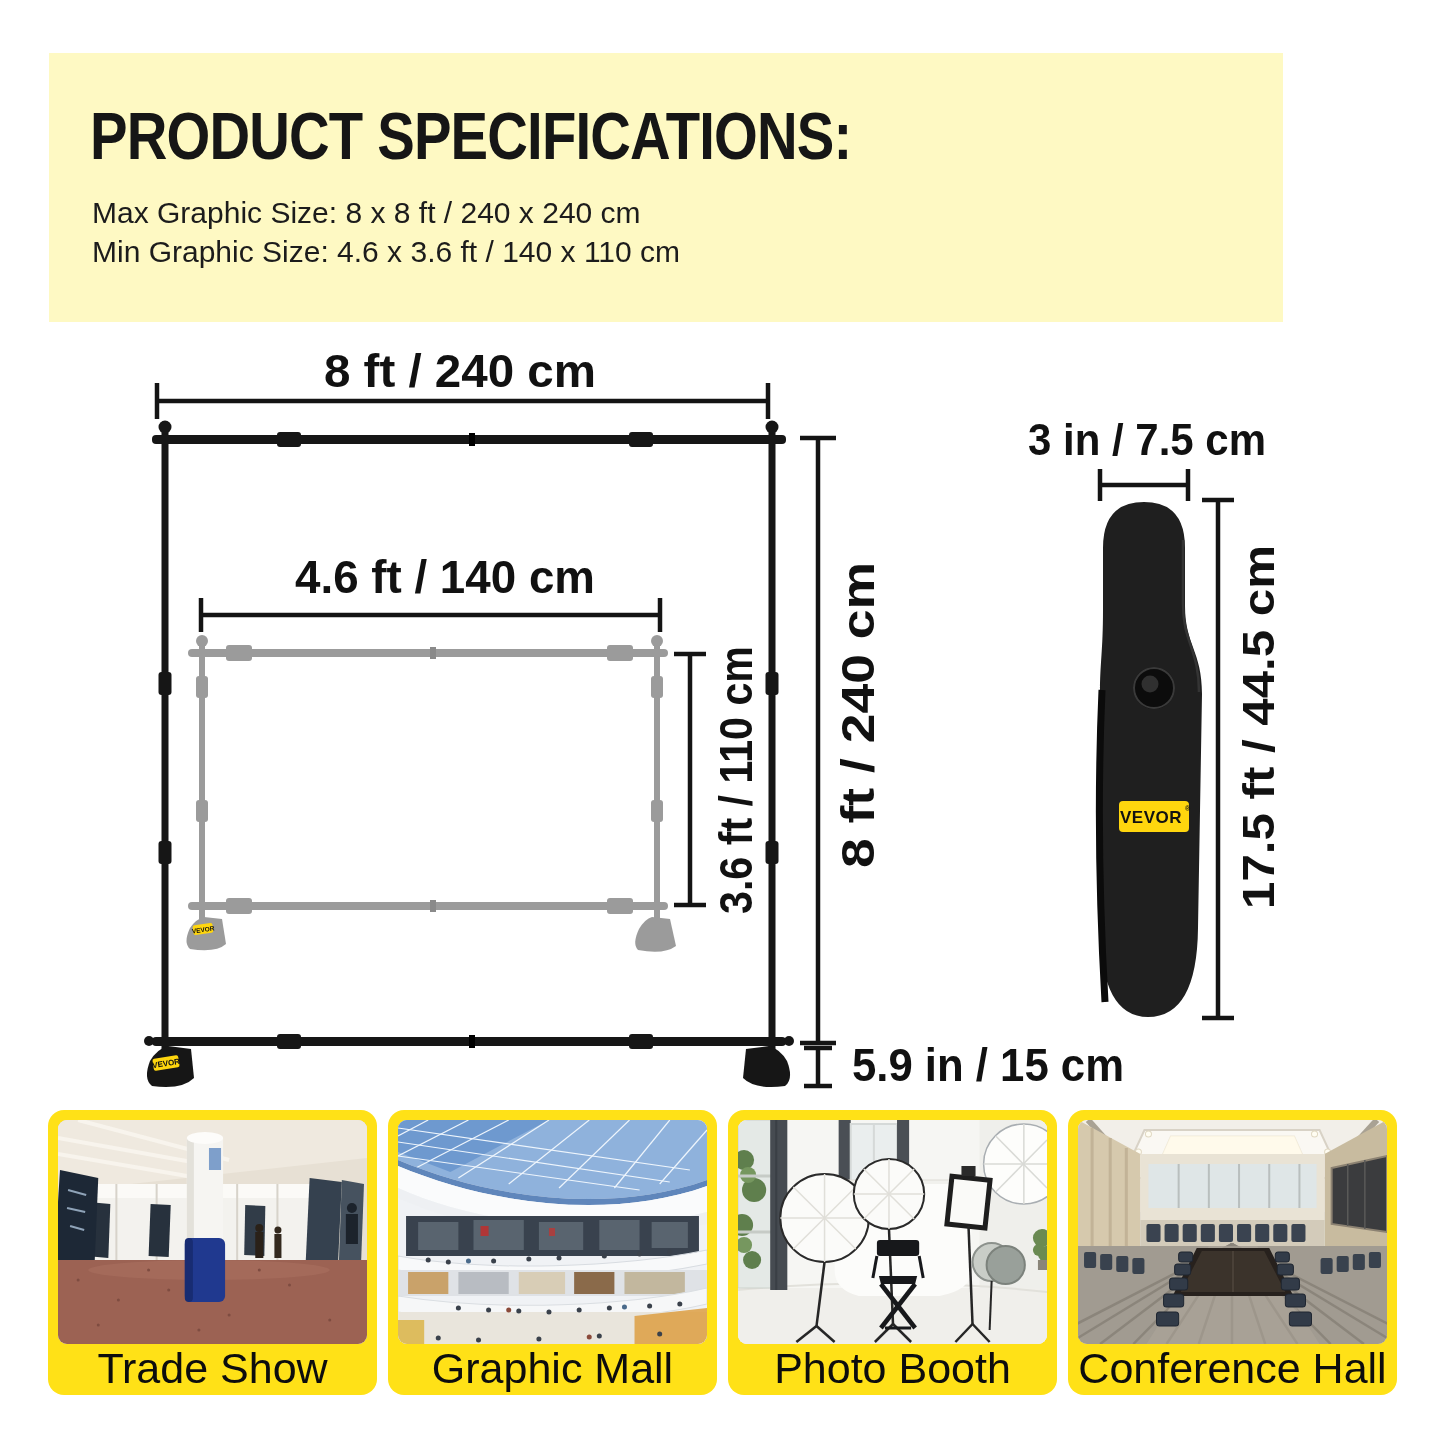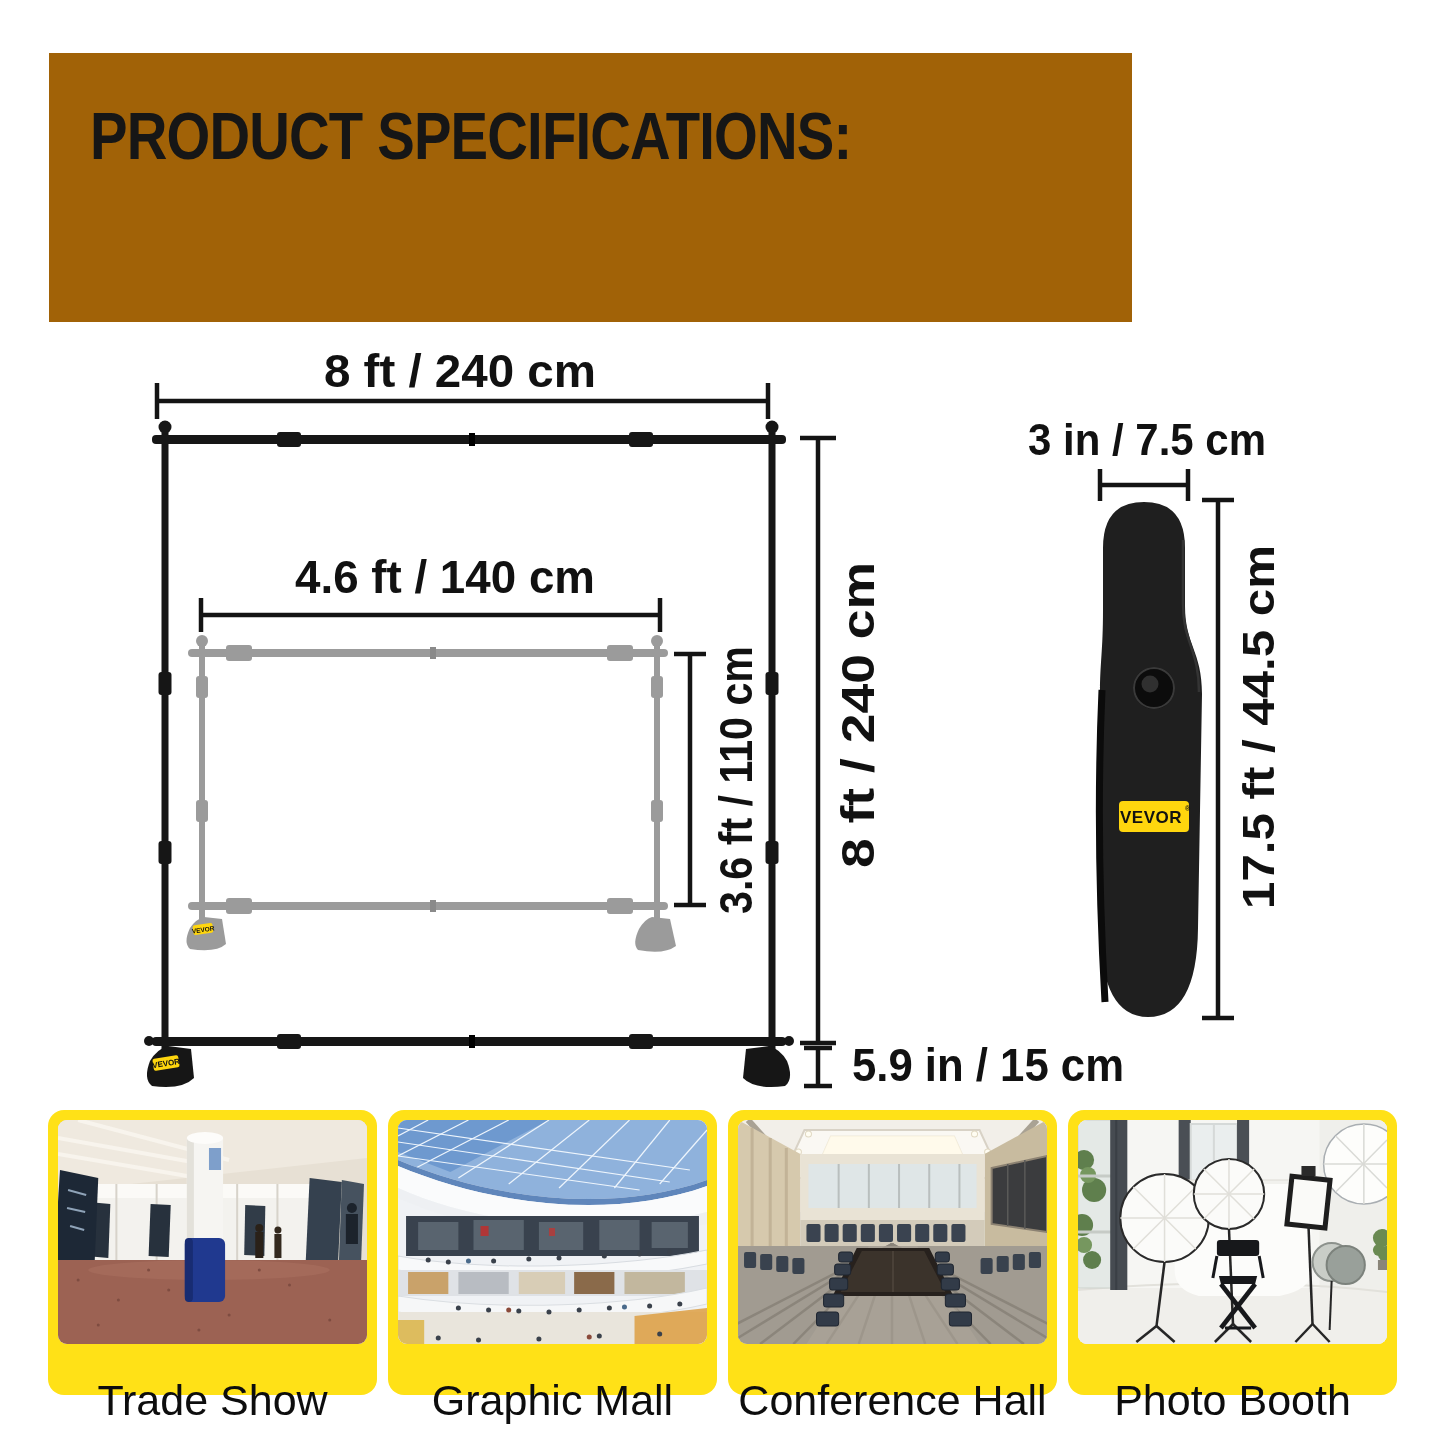--- a/index.html
+++ b/index.html
@@ -1,44 +1,48 @@
 <!DOCTYPE html>
 <html><head>
 <meta charset="utf-8">
 <style>
   html,body{margin:0;padding:0;background:#fff;}
   .page{position:relative;width:1445px;height:1445px;background:#ffffff;overflow:hidden;
         font-family:"Liberation Sans",sans-serif;}
   
-  .banner{position:absolute;left:49px;top:53px;width:1083px;height:269px;background:#a16207;}
+  .banner{position:absolute;left:49px;top:53px;width:1234px;height:269px;background:#fef9c3;}
   .banner-title{position:absolute;left:41px;top:44px;font-size:67px;font-weight:bold;
     letter-spacing:-1px;color:#161616;transform:scaleX(.84);transform-origin:left top;white-space:nowrap;}
   .banner-specs{position:absolute;left:43px;top:140px;font-size:30px;line-height:39px;color:#1c1c1c;}
   .banner-logo{position:absolute;right:36px;top:28px;color:#121212;
     font-family:"DejaVu Serif",serif;font-weight:bold;font-size:103px;letter-spacing:2px;line-height:1;}
   .banner-logo .reg{font-size:30px;font-weight:bold;vertical-align:58px;letter-spacing:0;
     font-family:"DejaVu Sans",sans-serif;}
   
   .diagram{position:absolute;left:0;top:0;width:1445px;height:1445px;}
   .dimtext{font-family:"Liberation Sans",sans-serif;font-weight:bold;fill:#111;}
   
   .gallery{position:absolute;left:48px;top:1110px;width:1349px;height:285px;display:flex;gap:11px;}
   .card{flex:1;background:#FFE117;border-radius:16px;padding:10px 10px 0 10px;box-sizing:border-box;}
   .photo{height:224px;border-radius:9px;overflow:hidden;position:relative;background:#ddd;}
   .photo svg{display:block;width:100%;height:100%;}
   .card-label{height:49px;display:flex;align-items:center;justify-content:center;
-    font-size:43px;color:#0d0d0d;letter-spacing:0;margin-top:32px;}
+    font-size:43px;color:#0d0d0d;letter-spacing:0;}
 </style>
 </head>
 <body>
 
 <div class="page">
 
   <div class="banner">
     <div class="banner-title">PRODUCT SPECIFICATIONS:</div>
+    <div class="banner-specs">
+      <div>Max Graphic Size: 8 x 8 ft / 240 x 240 cm</div>
+      <div>Min Graphic Size: 4.6 x 3.6 ft / 140 x 110 cm</div>
+    </div>
   </div>
 
   <svg class="diagram" viewBox="0 0 1445 1445">
 
     <g fill="#9B9B9B">
       <rect x="188" y="649" width="480" height="8" rx="4"></rect>
       <rect x="188" y="902" width="480" height="8" rx="4"></rect>
       <rect x="199" y="641" width="6" height="278"></rect>
       <rect x="654" y="641" width="6" height="278"></rect>
       <circle cx="202" cy="641" r="6"></circle>
@@ -279,20 +283,115 @@
               <circle cx="225" cy="187" r="2.5"></circle>
             </g>
         </svg>
       </div>
       <div class="card-label">Graphic Mall</div>
     </div>
 
     <div class="card">
       <div class="photo">
         <svg viewBox="0 0 307 224" preserveAspectRatio="none">
+          <rect x="0" y="0" width="307" height="224" fill="#f6f6f3"></rect>
+          <rect x="240" y="0" width="67" height="180" fill="#efefeb"></rect>
+          <rect x="0" y="168" width="307" height="56" fill="#f0efeb"></rect>
+          <path d="M0,170 C100,160 220,162 307,172" stroke="#e2e1db" stroke-width="2" fill="none"></path>
+          <rect x="0" y="0" width="34" height="168" fill="#e4e9e6" stroke="#cdd2cd"></rect>
+          <g fill="#5f7f4d">
+            <circle cx="6" cy="40" r="10"></circle>
+              <circle cx="16" cy="70" r="12"></circle>
+              <circle cx="4" cy="105" r="11"></circle>
+            <circle cx="14" cy="140" r="9"></circle>
+          </g>
+          <g fill="#76975f">
+              <circle cx="10" cy="55" r="8"></circle>
+              <circle cx="6" cy="125" r="8"></circle>
+            </g>
+          <g stroke="#c6cbc6" stroke-width="3">
+              <line x1="0" y1="56" x2="34" y2="56"></line>
+              <line x1="0" y1="112" x2="34" y2="112"></line>
+            </g>
+          <rect x="32" y="0" width="17" height="170" fill="#464b51"></rect>
+          <line x1="38" y1="0" x2="38" y2="170" stroke="#3a3f45" stroke-width="2"></line>
+          <rect x="100" y="0" width="12" height="78" fill="#4a4f55"></rect>
+          <rect x="112" y="4" width="46" height="62" fill="#eaeeee" stroke="#d5d9d8" stroke-width="2"></rect>
+          <line x1="135" y1="4" x2="135" y2="66" stroke="#d5d9d8" stroke-width="2"></line>
+          <rect x="158" y="0" width="12" height="74" fill="#4a4f55"></rect>
+          <rect x="92" y="60" width="146" height="7" rx="3" fill="#f1f1ed" stroke="#dddcd6"></rect>
+          <path d="M 96,64 L 232,64 L 232,150 Q 232,170 200,176 L 120,176 Q 96,170 96,150 Z" fill="#fcfcfa"></path>
+          <g>
+            <circle cx="86" cy="98" r="44" fill="#fbfbf9" stroke="#2a2a2a" stroke-width="2"></circle>
+            <g stroke="#e0dfd9" stroke-width="1.5">
+              <line x1="86" y1="54" x2="86" y2="142"></line>
+                <line x1="42" y1="98" x2="130" y2="98"></line>
+              <line x1="55" y1="67" x2="117" y2="129"></line>
+                <line x1="117" y1="67" x2="55" y2="129"></line>
+            </g>
+            <circle cx="150" cy="74" r="35" fill="#fbfbf9" stroke="#2a2a2a" stroke-width="2"></circle>
+            <g stroke="#e0dfd9" stroke-width="1.5">
+              <line x1="150" y1="39" x2="150" y2="109"></line>
+                <line x1="115" y1="74" x2="185" y2="74"></line>
+              <line x1="125" y1="49" x2="175" y2="99"></line>
+                <line x1="175" y1="49" x2="125" y2="99"></line>
+            </g>
+            <circle cx="284" cy="44" r="40" fill="#fdfdfb" stroke="#a9aeb2" stroke-width="1.5"></circle>
+            <g stroke="#d9dad6" stroke-width="1.5">
+              <line x1="284" y1="4" x2="284" y2="84"></line>
+                <line x1="244" y1="44" x2="307" y2="44"></line>
+              <line x1="256" y1="16" x2="307" y2="68"></line>
+                <line x1="307" y1="20" x2="256" y2="72"></line>
+            </g>
+          </g>
+          <g stroke="#262626" stroke-width="2.5">
+            <line x1="86" y1="142" x2="78" y2="206"></line>
+            <line x1="78" y1="206" x2="58" y2="222"></line>
+              <line x1="78" y1="206" x2="96" y2="222"></line>
+            <line x1="150" y1="109" x2="154" y2="204"></line>
+            <line x1="154" y1="204" x2="136" y2="222"></line>
+              <line x1="154" y1="204" x2="172" y2="222"></line>
+          </g>
+          <g transform="rotate(6 228 82)">
+            <rect x="210" y="58" width="38" height="48" fill="#fafaf8" stroke="#1e1e1e" stroke-width="5"></rect>
+          </g>
+          <rect x="222" y="46" width="14" height="10" fill="#2a2a2a"></rect>
+          <g stroke="#262626" stroke-width="2.5">
+            <line x1="229" y1="106" x2="233" y2="204"></line>
+            <line x1="233" y1="204" x2="216" y2="222"></line>
+              <line x1="233" y1="204" x2="250" y2="222"></line>
+          </g>
+          <circle cx="252" cy="142" r="19" fill="#c9cdc7" stroke="#8c918c" stroke-width="2"></circle>
+          <circle cx="266" cy="145" r="19" fill="#99a09a" stroke="#7c827c" stroke-width="2"></circle>
+          <line x1="252" y1="161" x2="250" y2="210" stroke="#262626" stroke-width="2"></line>
+          <g>
+            <rect x="138" y="120" width="42" height="16" rx="3" fill="#17181b"></rect>
+            <polygon points="140,156 178,156 176,164 142,164" fill="#17181b"></polygon>
+            <g stroke="#17181b" stroke-width="4.5">
+              <line x1="142" y1="164" x2="176" y2="208"></line>
+                <line x1="176" y1="164" x2="142" y2="208"></line>
+            </g>
+            <line x1="146" y1="208" x2="172" y2="208" stroke="#17181b" stroke-width="3"></line>
+            <line x1="138" y1="136" x2="134" y2="158" stroke="#17181b" stroke-width="3"></line>
+            <line x1="180" y1="136" x2="184" y2="158" stroke="#17181b" stroke-width="3"></line>
+          </g>
+          <g fill="#6a8a52">
+              <circle cx="302" cy="118" r="9"></circle>
+              <circle cx="306" cy="134" r="8"></circle>
+              <circle cx="299" cy="130" r="6"></circle>
+            </g>
+          <rect x="298" y="140" width="10" height="10" fill="#8a8579"></rect>
+        </svg>
+      </div>
+      <div class="card-label">Photo Booth</div>
+    </div>
+
+    <div class="card">
+      <div class="photo">
+        <svg viewBox="0 0 307 224" preserveAspectRatio="none">
           <rect x="0" y="0" width="307" height="92" fill="#f2efe9"></rect>
           <line x1="10" y1="0" x2="58" y2="54" stroke="#a9a294" stroke-width="6"></line>
           <line x1="297" y1="0" x2="248" y2="54" stroke="#a9a294" stroke-width="6"></line>
           <polygon points="66,10 240,10 262,58 44,58" fill="#faf8f3" stroke="#d8d2c6" stroke-width="2"></polygon>
           <polygon points="92,16 215,16 230,50 77,50" fill="#ffffff" stroke="#eee8da"></polygon>
           <polygon points="92,16 215,16 230,50 77,50" fill="#fff6dd" opacity="0.6"></polygon>
           <g fill="#fffdf2" stroke="#e0d8c2">
             <circle cx="60" cy="32" r="3"></circle>
               <circle cx="76" cy="54" r="3"></circle>
               <circle cx="120" cy="56" r="3"></circle>
@@ -375,109 +474,14 @@
             <rect x="289" y="132" width="12" height="16" rx="2"></rect>
               <rect x="273" y="134" width="12" height="16" rx="2"></rect>
             <rect x="257" y="136" width="12" height="16" rx="2"></rect>
               <rect x="241" y="138" width="12" height="16" rx="2"></rect>
           </g>
         </svg>
       </div>
       <div class="card-label">Conference Hall</div>
     </div>
 
-    <div class="card">
-      <div class="photo">
-        <svg viewBox="0 0 307 224" preserveAspectRatio="none">
-          <rect x="0" y="0" width="307" height="224" fill="#f6f6f3"></rect>
-          <rect x="240" y="0" width="67" height="180" fill="#efefeb"></rect>
-          <rect x="0" y="168" width="307" height="56" fill="#f0efeb"></rect>
-          <path d="M0,170 C100,160 220,162 307,172" stroke="#e2e1db" stroke-width="2" fill="none"></path>
-          <rect x="0" y="0" width="34" height="168" fill="#e4e9e6" stroke="#cdd2cd"></rect>
-          <g fill="#5f7f4d">
-            <circle cx="6" cy="40" r="10"></circle>
-              <circle cx="16" cy="70" r="12"></circle>
-              <circle cx="4" cy="105" r="11"></circle>
-            <circle cx="14" cy="140" r="9"></circle>
-          </g>
-          <g fill="#76975f">
-              <circle cx="10" cy="55" r="8"></circle>
-              <circle cx="6" cy="125" r="8"></circle>
-            </g>
-          <g stroke="#c6cbc6" stroke-width="3">
-              <line x1="0" y1="56" x2="34" y2="56"></line>
-              <line x1="0" y1="112" x2="34" y2="112"></line>
-            </g>
-          <rect x="32" y="0" width="17" height="170" fill="#464b51"></rect>
-          <line x1="38" y1="0" x2="38" y2="170" stroke="#3a3f45" stroke-width="2"></line>
-          <rect x="100" y="0" width="12" height="78" fill="#4a4f55"></rect>
-          <rect x="112" y="4" width="46" height="62" fill="#eaeeee" stroke="#d5d9d8" stroke-width="2"></rect>
-          <line x1="135" y1="4" x2="135" y2="66" stroke="#d5d9d8" stroke-width="2"></line>
-          <rect x="158" y="0" width="12" height="74" fill="#4a4f55"></rect>
-          <rect x="92" y="60" width="146" height="7" rx="3" fill="#f1f1ed" stroke="#dddcd6"></rect>
-          <path d="M 96,64 L 232,64 L 232,150 Q 232,170 200,176 L 120,176 Q 96,170 96,150 Z" fill="#fcfcfa"></path>
-          <g>
-            <circle cx="86" cy="98" r="44" fill="#fbfbf9" stroke="#2a2a2a" stroke-width="2"></circle>
-            <g stroke="#e0dfd9" stroke-width="1.5">
-              <line x1="86" y1="54" x2="86" y2="142"></line>
-                <line x1="42" y1="98" x2="130" y2="98"></line>
-              <line x1="55" y1="67" x2="117" y2="129"></line>
-                <line x1="117" y1="67" x2="55" y2="129"></line>
-            </g>
-            <circle cx="150" cy="74" r="35" fill="#fbfbf9" stroke="#2a2a2a" stroke-width="2"></circle>
-            <g stroke="#e0dfd9" stroke-width="1.5">
-              <line x1="150" y1="39" x2="150" y2="109"></line>
-                <line x1="115" y1="74" x2="185" y2="74"></line>
-              <line x1="125" y1="49" x2="175" y2="99"></line>
-                <line x1="175" y1="49" x2="125" y2="99"></line>
-            </g>
-            <circle cx="284" cy="44" r="40" fill="#fdfdfb" stroke="#a9aeb2" stroke-width="1.5"></circle>
-            <g stroke="#d9dad6" stroke-width="1.5">
-              <line x1="284" y1="4" x2="284" y2="84"></line>
-                <line x1="244" y1="44" x2="307" y2="44"></line>
-              <line x1="256" y1="16" x2="307" y2="68"></line>
-                <line x1="307" y1="20" x2="256" y2="72"></line>
-            </g>
-          </g>
-          <g stroke="#262626" stroke-width="2.5">
-            <line x1="86" y1="142" x2="78" y2="206"></line>
-            <line x1="78" y1="206" x2="58" y2="222"></line>
-              <line x1="78" y1="206" x2="96" y2="222"></line>
-            <line x1="150" y1="109" x2="154" y2="204"></line>
-            <line x1="154" y1="204" x2="136" y2="222"></line>
-              <line x1="154" y1="204" x2="172" y2="222"></line>
-          </g>
-          <g transform="rotate(6 228 82)">
-            <rect x="210" y="58" width="38" height="48" fill="#fafaf8" stroke="#1e1e1e" stroke-width="5"></rect>
-          </g>
-          <rect x="222" y="46" width="14" height="10" fill="#2a2a2a"></rect>
-          <g stroke="#262626" stroke-width="2.5">
-            <line x1="229" y1="106" x2="233" y2="204"></line>
-            <line x1="233" y1="204" x2="216" y2="222"></line>
-              <line x1="233" y1="204" x2="250" y2="222"></line>
-          </g>
-          <circle cx="252" cy="142" r="19" fill="#c9cdc7" stroke="#8c918c" stroke-width="2"></circle>
-          <circle cx="266" cy="145" r="19" fill="#99a09a" stroke="#7c827c" stroke-width="2"></circle>
-          <line x1="252" y1="161" x2="250" y2="210" stroke="#262626" stroke-width="2"></line>
-          <g>
-            <rect x="138" y="120" width="42" height="16" rx="3" fill="#17181b"></rect>
-            <polygon points="140,156 178,156 176,164 142,164" fill="#17181b"></polygon>
-            <g stroke="#17181b" stroke-width="4.5">
-              <line x1="142" y1="164" x2="176" y2="208"></line>
-                <line x1="176" y1="164" x2="142" y2="208"></line>
-            </g>
-            <line x1="146" y1="208" x2="172" y2="208" stroke="#17181b" stroke-width="3"></line>
-            <line x1="138" y1="136" x2="134" y2="158" stroke="#17181b" stroke-width="3"></line>
-            <line x1="180" y1="136" x2="184" y2="158" stroke="#17181b" stroke-width="3"></line>
-          </g>
-          <g fill="#6a8a52">
-              <circle cx="302" cy="118" r="9"></circle>
-              <circle cx="306" cy="134" r="8"></circle>
-              <circle cx="299" cy="130" r="6"></circle>
-            </g>
-          <rect x="298" y="140" width="10" height="10" fill="#8a8579"></rect>
-        </svg>
-      </div>
-      <div class="card-label">Photo Booth</div>
-    </div>
-
   </div>
 </div>
 
 </body></html>

